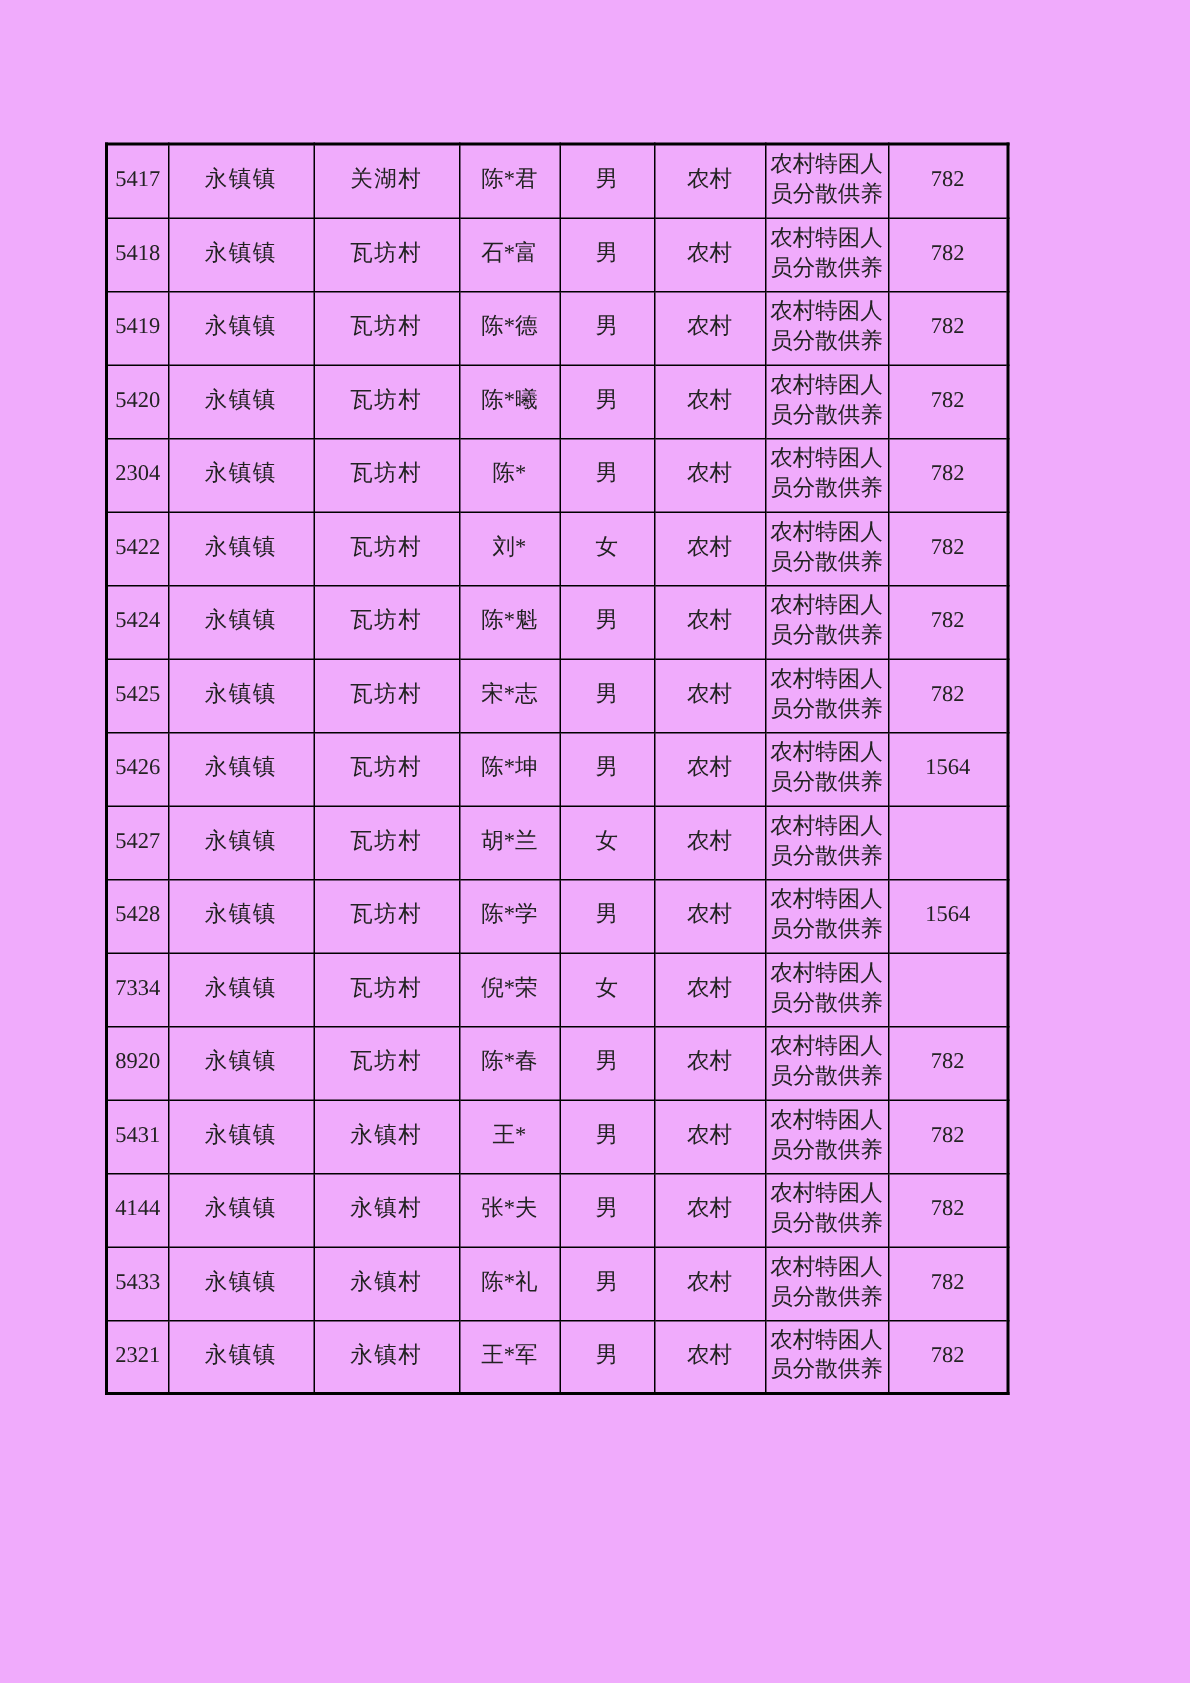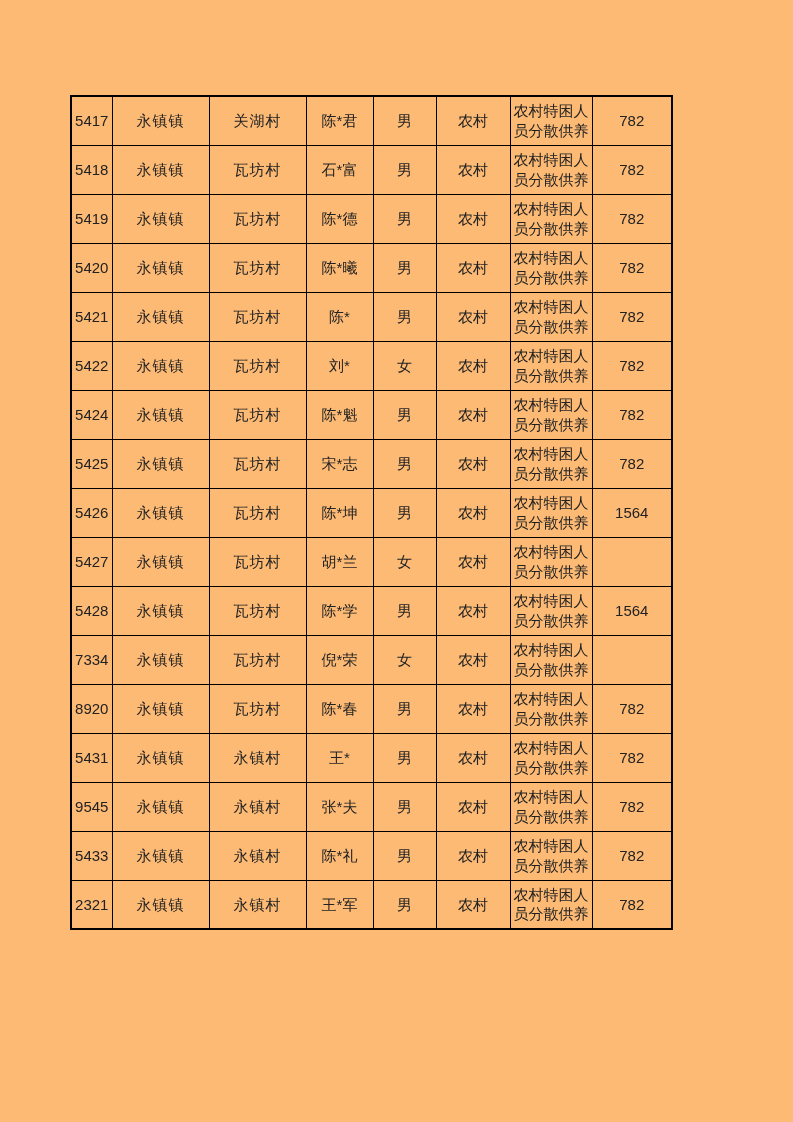--- a/index.html
+++ b/index.html
@@ -4,23 +4,23 @@
 <style>
   html, body {
     margin: 0;
     padding: 0;
     background: #ffffff;
   }
   .sheet {
     position: relative;
     width: 793px;
     height: 1122px;
-    background: #fdba74;
+    background: #f0abfc;
     overflow: hidden;
-    font-family: Liberation Sans, sans-serif;
+    font-family: Liberation Serif, serif;
   }
   table.records-table {
     position: absolute;
     left: 70px;
     top: 95px;
     width: 601px;
     border-collapse: collapse;
     table-layout: fixed;
     border: 2.5px solid #000000;
   }
@@ -112,21 +112,21 @@
           <td class="cell cell-id">5420</td>
           <td class="cell cell-town">永镇镇</td>
           <td class="cell cell-village">瓦坊村</td>
           <td class="cell cell-name">陈*曦</td>
           <td class="cell cell-gender">男</td>
           <td class="cell cell-area">农村</td>
           <td class="cell cell-category">农村特困人员分散供养</td>
           <td class="cell cell-amount">782</td>
         </tr>
         <tr>
-          <td class="cell cell-id">5421</td>
+          <td class="cell cell-id">2304</td>
           <td class="cell cell-town">永镇镇</td>
           <td class="cell cell-village">瓦坊村</td>
           <td class="cell cell-name">陈*</td>
           <td class="cell cell-gender">男</td>
           <td class="cell cell-area">农村</td>
           <td class="cell cell-category">农村特困人员分散供养</td>
           <td class="cell cell-amount">782</td>
         </tr>
         <tr>
           <td class="cell cell-id">5422</td>
@@ -212,21 +212,21 @@
           <td class="cell cell-id">5431</td>
           <td class="cell cell-town">永镇镇</td>
           <td class="cell cell-village">永镇村</td>
           <td class="cell cell-name">王*</td>
           <td class="cell cell-gender">男</td>
           <td class="cell cell-area">农村</td>
           <td class="cell cell-category">农村特困人员分散供养</td>
           <td class="cell cell-amount">782</td>
         </tr>
         <tr>
-          <td class="cell cell-id">9545</td>
+          <td class="cell cell-id">4144</td>
           <td class="cell cell-town">永镇镇</td>
           <td class="cell cell-village">永镇村</td>
           <td class="cell cell-name">张*夫</td>
           <td class="cell cell-gender">男</td>
           <td class="cell cell-area">农村</td>
           <td class="cell cell-category">农村特困人员分散供养</td>
           <td class="cell cell-amount">782</td>
         </tr>
         <tr>
           <td class="cell cell-id">5433</td>

